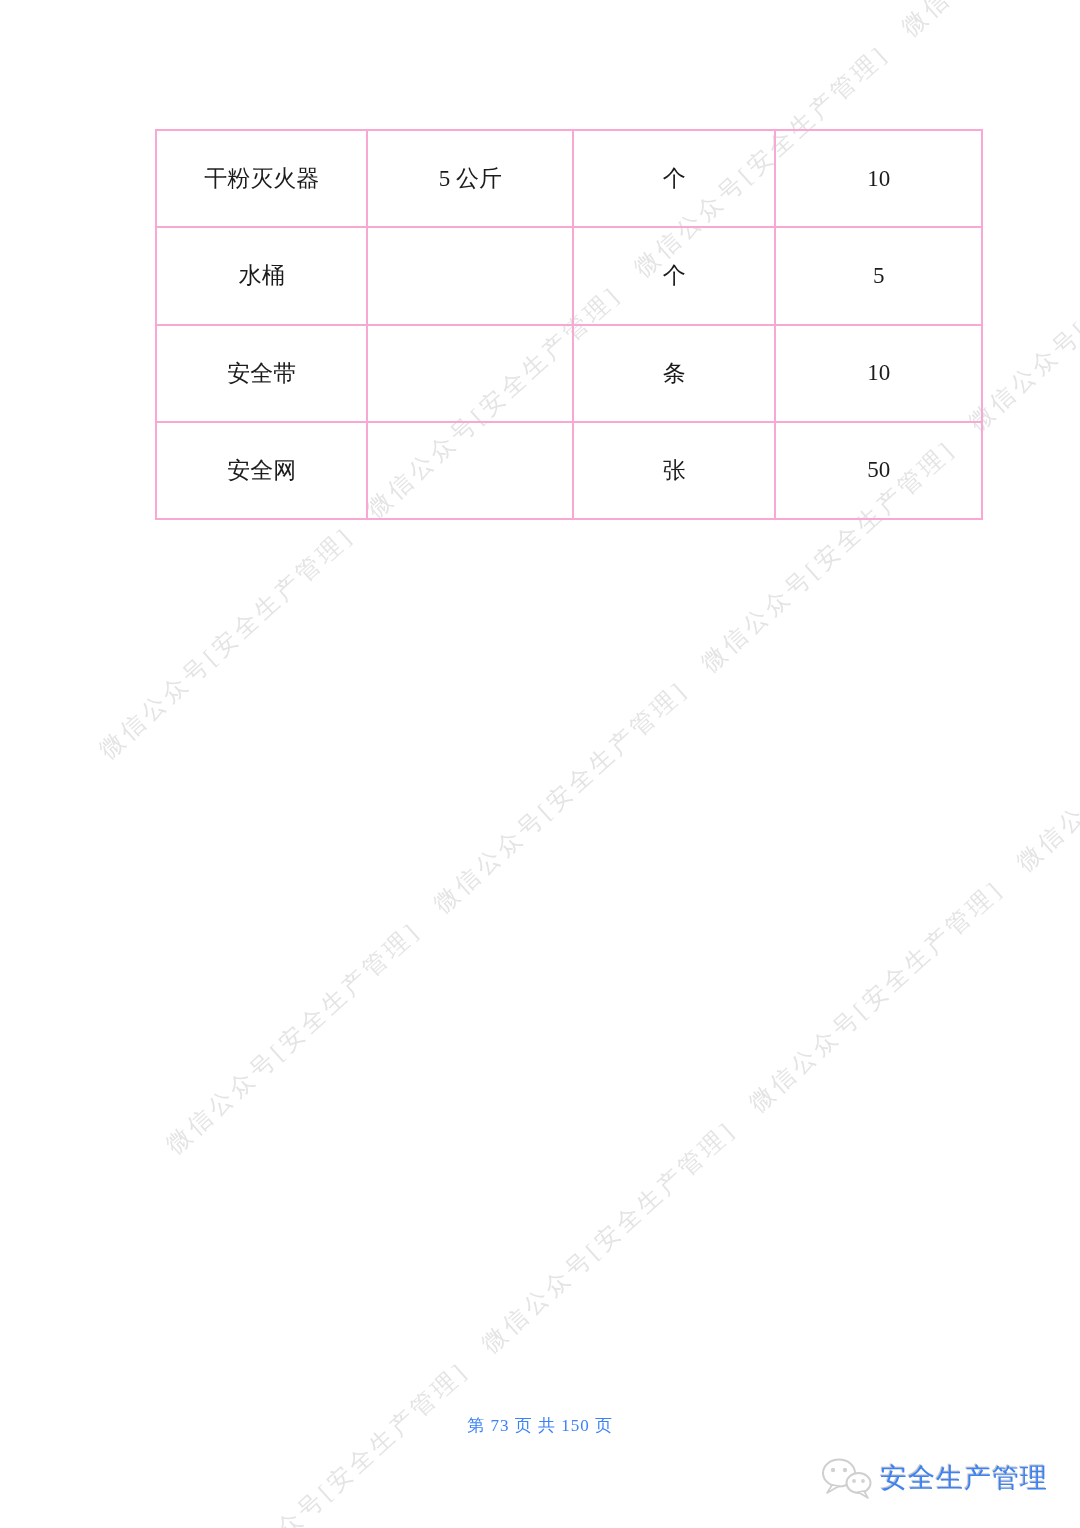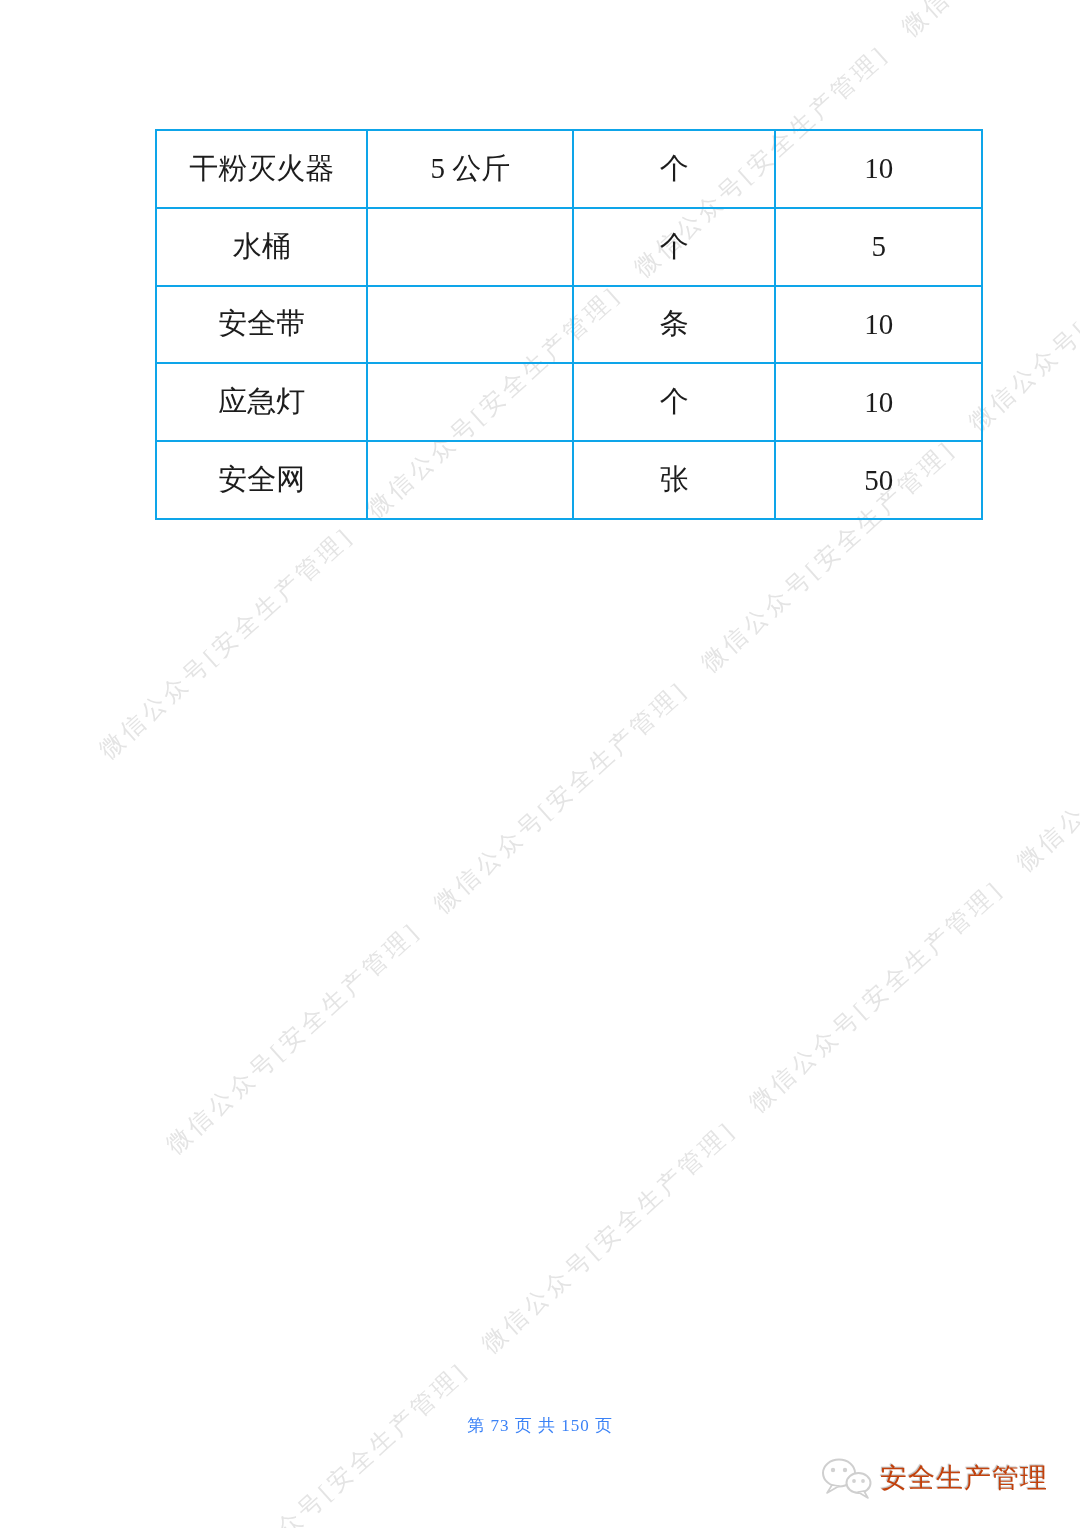--- a/index.html
+++ b/index.html
@@ -39,24 +39,24 @@
     position: absolute;
     left: 155px;
     top: 129px;
     width: 828px;
     height: 391px;
     z-index: 1;
     border-collapse: collapse;
     table-layout: fixed;
   }
   .equip-table td {
-    border: 2px solid #0ea5e9;
+    border: 2px solid #f9a8d4;
     text-align: center;
     vertical-align: middle;
-    font-size: 29px;
+    font-size: 23px;
     color: #1c1c1c;
     padding: 8px;
   }
 
   
   .footer-page {
     position: absolute;
     left: 0;
     top: 1414px;
     width: 100%;
@@ -73,21 +73,21 @@
     top: 1456px;
     right: 32px;
     display: flex;
     align-items: center;
     gap: 6px;
     z-index: 1;
   }
   .brand-label {
     font-size: 27px;
     font-family: "Liberation Sans", "DejaVu Sans", sans-serif;
-    color: #c2410c;
+    color: #3b82f6;
     text-shadow: -1px -1px 1px #b9b9b9, 1px 1px 1px #ffffff;
     letter-spacing: 1px;
   }
 </style>
 </head>
 <body>
 
 <div class="page">
 
   <div class="watermark-layer" id="wm-layer">
@@ -116,26 +116,20 @@
           <td>个</td>
           <td>5</td>
         </tr>
         <tr>
           <td>安全带</td>
           <td></td>
           <td>条</td>
           <td>10</td>
         </tr>
         <tr>
-          <td>应急灯</td>
-          <td></td>
-          <td>个</td>
-          <td>10</td>
-        </tr>
-        <tr>
           <td>安全网</td>
           <td></td>
           <td>张</td>
           <td>50</td>
         </tr>
       </tbody>
   </table>
 
   <div class="footer-page">第 73 页 共 150 页</div>
 

